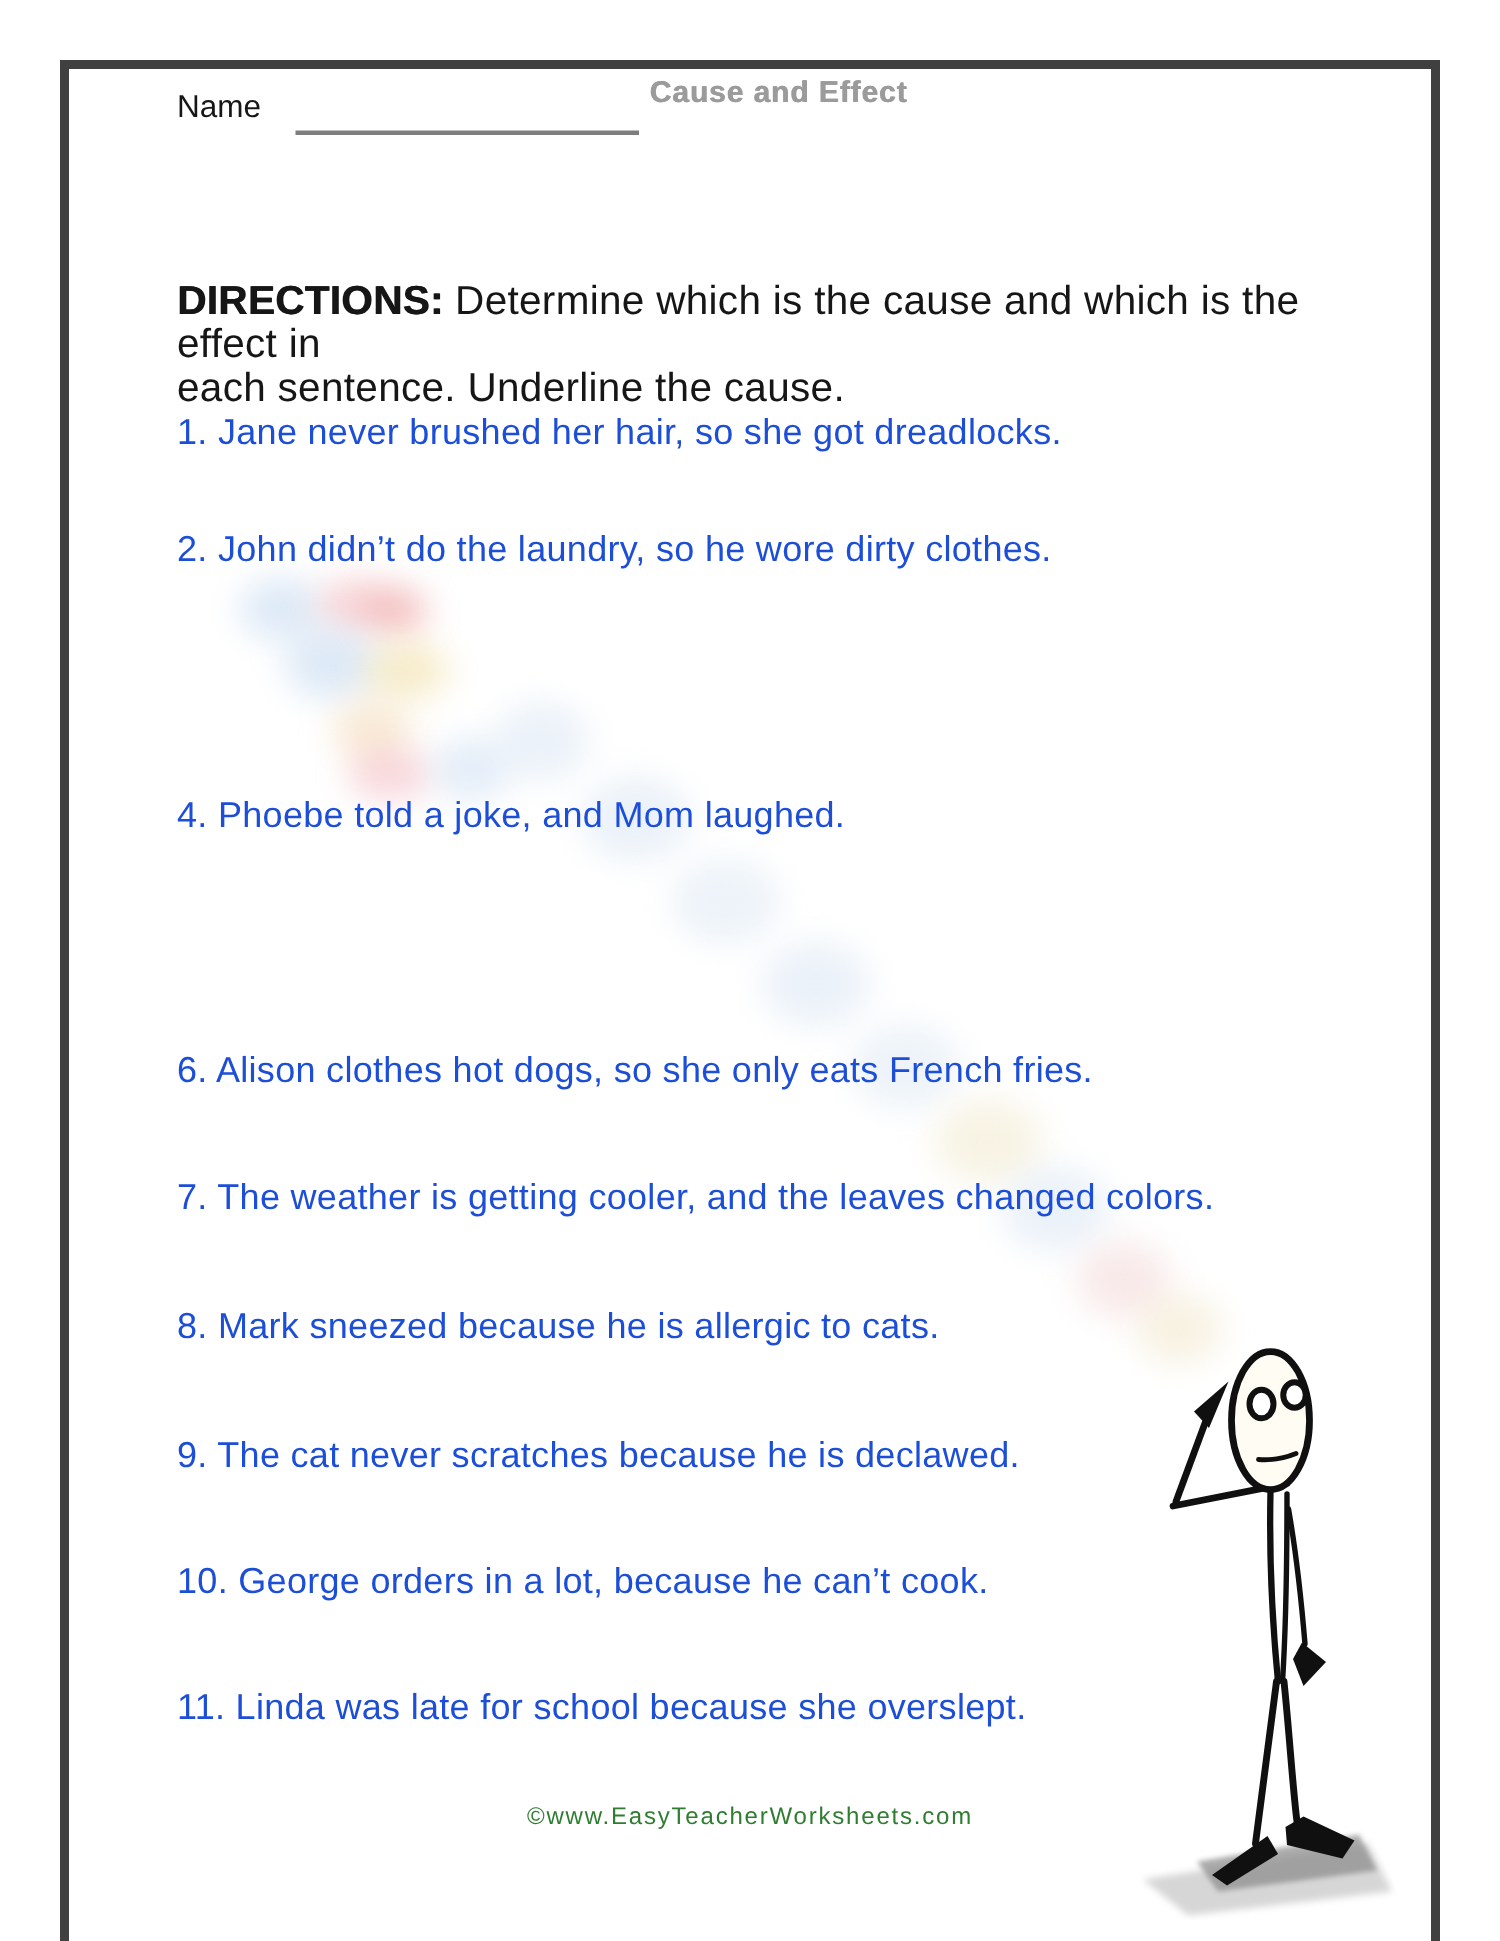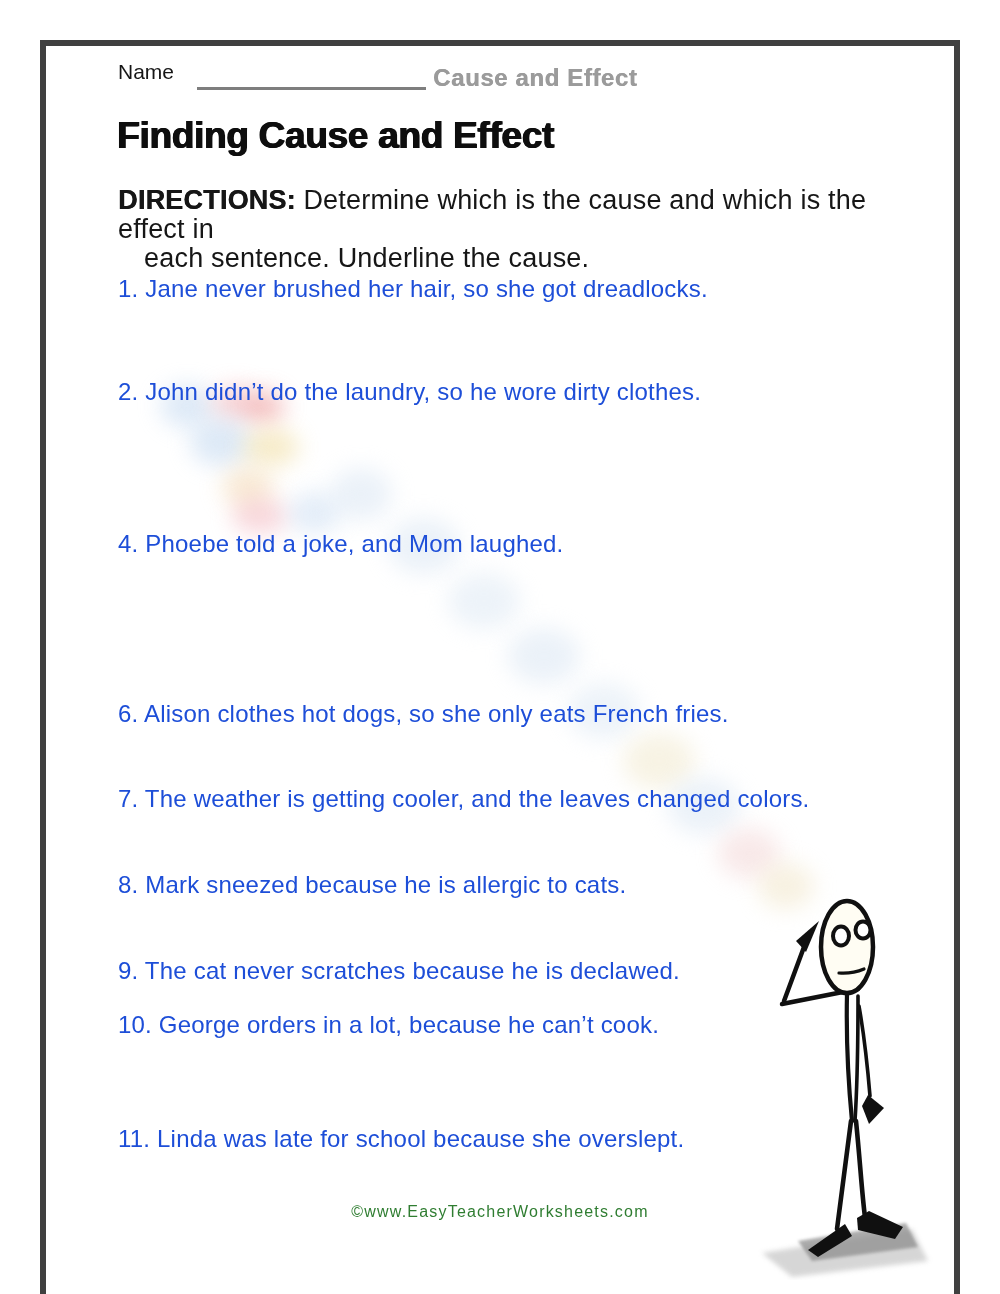--- a/index.html
+++ b/index.html
@@ -30,34 +30,34 @@
   .b12{left:462px;top:582px;width:72px;height:56px;background:#d7e4f2;opacity:.5;}
   .b13{left:522px;top:637px;width:72px;height:56px;background:#dbe7f3;opacity:.5;}
   .b14{left:577px;top:687px;width:72px;height:56px;background:#f0e7c9;opacity:.5;}
   .b15{left:622px;top:732px;width:72px;height:56px;background:#d7e4f2;opacity:.5;}
   .b16{left:672px;top:782px;width:62px;height:50px;background:#f2d3d3;opacity:.5;}
   .b17{left:712px;top:817px;width:56px;height:46px;background:#f0e4c4;opacity:.5;}
 
   .name-label{position:absolute;left:72px;top:14px;font-size:21px;color:#161616;}
   .name-line{position:absolute;left:151px;top:41px;width:229px;height:3px;background:#7e7e7e;}
   .topic{
-    position:absolute;left:387px;top:18px;font-size:24px;font-weight:bold;
+    position:absolute;left:387px;top:5px;font-size:20px;font-weight:bold;
     color:#9b9b9b;letter-spacing:.6px;text-shadow:.5px 0 #9b9b9b;
   }
   .title{
     position:absolute;left:71px;top:69px;margin:0;font-size:37px;font-weight:bold;
     color:#0e0e0e;letter-spacing:-.3px;text-shadow:.9px 0 #0e0e0e,-.4px 0 #0e0e0e;
     white-space:nowrap;
   }
   .directions{
     position:absolute;left:72px;top:140px;width:810px;margin:0;
     font-size:27px;line-height:29px;letter-spacing:.2px;color:#161616;
   }
   .directions b{text-shadow:.5px 0 currentColor;}
-  .directions .line2{display:block;margin-left:26px;}
+  .directions .line2{display:block;}
   .sentence{
     position:absolute;left:72px;font-size:24px;letter-spacing:.2px;
     color:#1d4ed8;white-space:nowrap;
   }
   .footer{
     position:absolute;left:0;top:1157px;width:908px;text-align:center;
     font-size:16px;letter-spacing:1.2px;color:#2f7d31;
   }
   .figure-svg{position:absolute;left:740px;top:880px;width:200px;height:400px;z-index:5;}
 </style>
@@ -84,35 +84,34 @@
         <i class="b14"></i>
         <i class="b15"></i>
         <i class="b16"></i>
       <i class="b17"></i>
     </div>
 
     <span class="name-label">Name</span>
     <span class="name-line"></span>
     <span class="topic">Cause and Effect</span>
 
-    <h1 class="title">Finding Cause and Effect</h1>
 
     <p class="directions"><b>DIRECTIONS:</b>
       <span>Determine which is the cause and which is the effect in</span>
       <span class="line2">each sentence. Underline the cause.</span>
     </p>
 
     <div class="sentence" style="top:229px"><span>1.</span> <span>Jane never brushed her hair, so she got dreadlocks.</span></div>
-    <div class="sentence" style="top:332px"><span>2.</span> <span>John didn’t do the laundry, so he wore dirty clothes.</span></div>
+    <div class="sentence" style="top:307px"><span>2.</span> <span>John didn’t do the laundry, so he wore dirty clothes.</span></div>
     <div class="sentence" style="top:484px"><span>4.</span> <span>Phoebe told a joke, and Mom laughed.</span></div>
     <div class="sentence" style="top:654px"><span>6.</span> <span>Alison clothes hot dogs, so she only eats French fries.</span></div>
     <div class="sentence" style="top:739px"><span>7.</span> <span>The weather is getting cooler, and the leaves changed colors.</span></div>
     <div class="sentence" style="top:825px"><span>8.</span> <span>Mark sneezed because he is allergic to cats.</span></div>
     <div class="sentence" style="top:911px"><span>9.</span> <span>The cat never scratches because he is declawed.</span></div>
-    <div class="sentence" style="top:965px"><span>10.</span> <span>George orders in a lot, because he can’t cook.</span></div>
+    <div class="sentence" style="top:995px"><span>10.</span> <span>George orders in a lot, because he can’t cook.</span></div>
     <div class="sentence" style="top:1079px"><span>11.</span> <span>Linda was late for school because she overslept.</span></div>
 
     <div class="footer">©www.EasyTeacherWorksheets.com</div>
   </div>
 
   <svg class="figure-svg" viewBox="740 880 200 400" xmlns="http://www.w3.org/2000/svg">
     <defs>
       <filter id="soft1" x="-30%" y="-30%" width="160%" height="160%">
           <feGaussianBlur stdDeviation="2.6"></feGaussianBlur>
         </filter>

